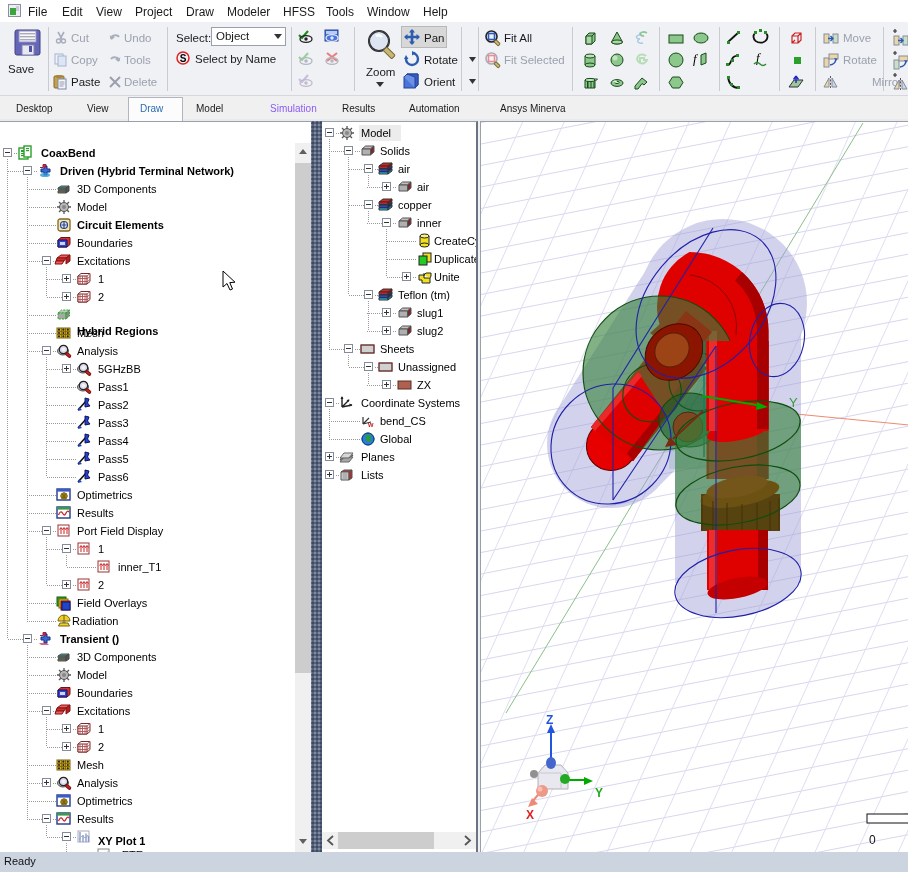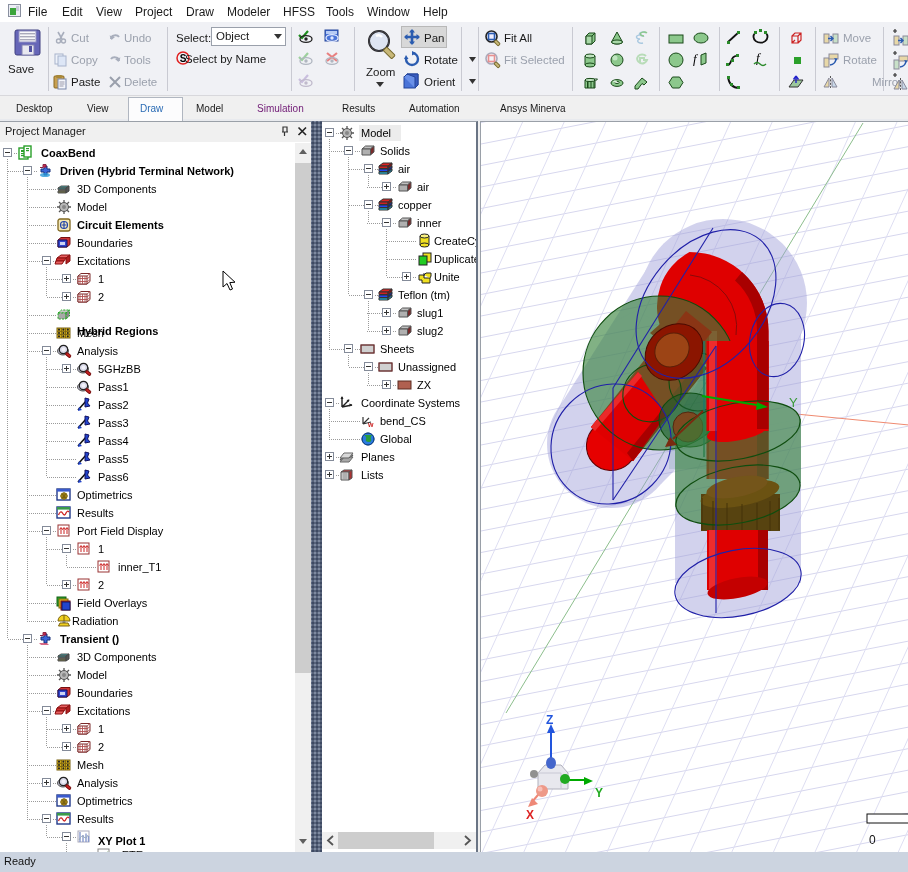--- a/index.html
+++ b/index.html
@@ -103,21 +103,21 @@
 <div class="tbtxt" style="left:176px;top:32px">Select:</div>
 <div class="abs" style="left:211px;top:27px;width:75px;height:19px;background:#fff;border:1px solid #9aa0ab"></div>
 <div class="tbtxt" style="left:216px;top:30px">Object</div>
 <svg class="abs" style="left:274px;top:34px;" width="8" height="5">
         <path d="M0 0 L8 0 L4 5 Z" fill="#333"></path>
       </svg>
 <svg class="abs" style="left:176px;top:51px;" width="14" height="14">
         <circle cx="7" cy="7" r="6" fill="none" stroke="#e02020" stroke-width="1.5"></circle>
         <text x="7" y="11" font-size="10" font-weight="bold" text-anchor="middle" fill="#000" font-family="Liberation Sans">S</text>
       </svg>
-<div class="tbtxt" style="left:185px;top:53px">Select by Name</div>
+<div class="tbtxt" style="left:195px;top:53px">Select by Name</div>
 <svg class="abs" style="left:298px;top:30px;" width="16" height="14">
         <path d="M1 5 L4 8 L10 1" stroke="#1e8c1e" stroke-width="2.2" fill="none"></path>
         <ellipse cx="8" cy="9" rx="6" ry="3.4" fill="none" stroke="#222" stroke-width="1.3"></ellipse>
         <circle cx="8" cy="9" r="1.7" fill="#222"></circle>
       </svg>
 <svg class="abs" style="left:324px;top:30px;" width="16" height="14">
         <rect x="1" y="0" width="13" height="11" fill="#4a74d8" stroke="#23449a"></rect>
         <rect x="2" y="1" width="11" height="3" fill="#b8ccf4"></rect>
         <ellipse cx="8" cy="8" rx="6" ry="3.4" fill="none" stroke="#dfe8ff" stroke-width="1.3"></ellipse>
         <circle cx="8" cy="8" r="1.7" fill="#dfe8ff"></circle>
@@ -322,35 +322,26 @@
       </svg>
 </div>
 </div>
 <div id="tabrow">
 <div class="abs" style="left:0;top:23px;width:908px;height:2px;background:#e8eaee"></div>
 <div class="abs" style="left:128px;top:1px;width:55px;height:24px;background:#fcfcfd;border:1px solid #b0b6c0;border-bottom:none"></div>
 <div class="tab" style="left:16px;color:#1a1a1a">Desktop</div>
 <div class="tab" style="left:87px;color:#1a1a1a">View</div>
 <div class="tab" style="left:140px;color:#2b6cb5">Draw</div>
 <div class="tab" style="left:196px;color:#1a1a1a">Model</div>
-<div class="tab" style="left:257px;color:#701a75">Simulation</div>
+<div class="tab" style="left:270px;color:#8b5cf6">Simulation</div>
 <div class="tab" style="left:342px;color:#1a1a1a">Results</div>
 <div class="tab" style="left:409px;color:#1a1a1a">Automation</div>
 <div class="tab" style="left:500px;color:#1a1a1a">Ansys Minerva</div>
 </div>
 <div id="lpanel">
-<div id="ltitle">
-      <span style="position:absolute;left:5px;top:3px">Project Manager</span>
-      <svg class="abs" style="left:279px;top:4px" width="11" height="11">
-        <path d="M4 1 h4 v5 h-4 Z M3 6 h6 M5.5 6 v4" stroke="#333" fill="none" stroke-width="1.2"></path>
-      </svg>
-      <svg class="abs" style="left:297px;top:4px" width="11" height="11">
-        <path d="M1.5 1.5 L9 9 M9 1.5 L1.5 9" stroke="#222" stroke-width="1.6"></path>
-      </svg>
-    </div>
 <div class="dotv" style="left:7px;top:37px;height:480px"></div>
 <div class="dotv" style="left:27px;top:55px;height:444px"></div>
 <div class="dotv" style="left:46px;top:145px;height:30px"></div>
 <div class="dotv" style="left:46px;top:235px;height:120px"></div>
 <div class="dotv" style="left:46px;top:415px;height:48px"></div>
 <div class="dotv" style="left:66px;top:433px;height:12px"></div>
 <div class="dotv" style="left:27px;top:523px;height:174px"></div>
 <div class="dotv" style="left:46px;top:595px;height:30px"></div>
 <div class="dotv" style="left:46px;top:703px;height:12px"></div>
 <div class="dotv" style="left:66px;top:721px;height:12px"></div>

